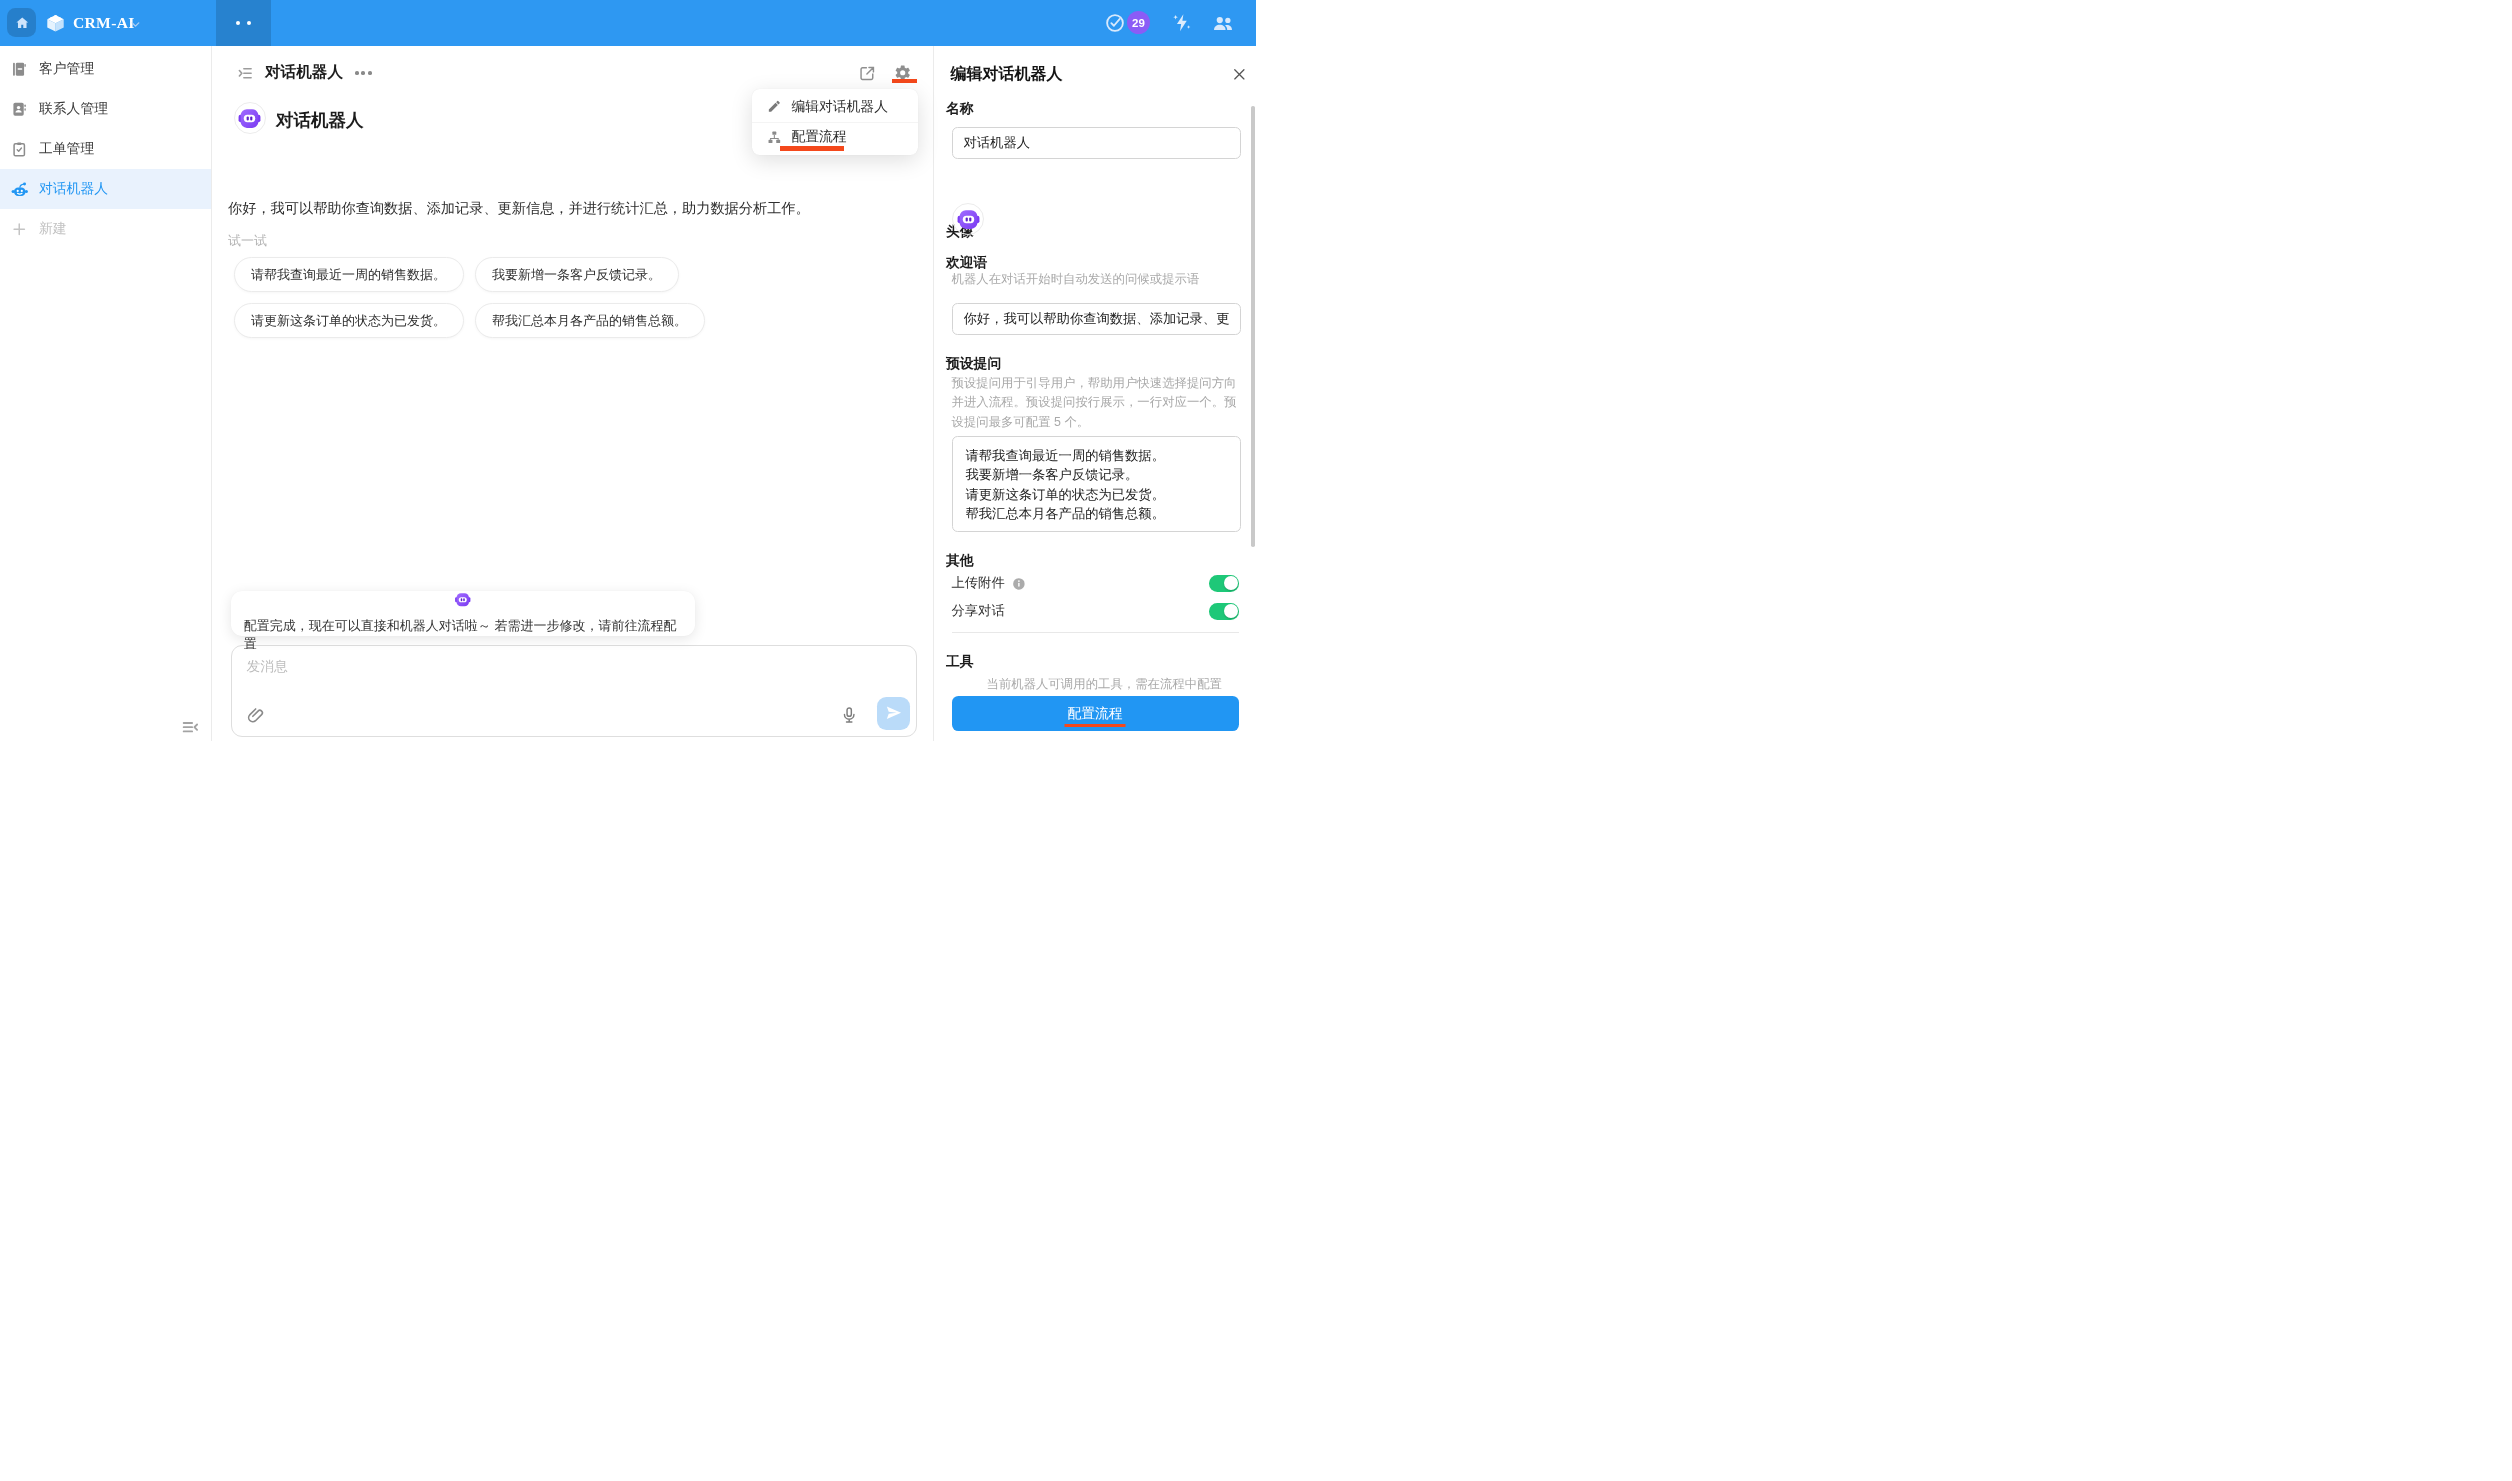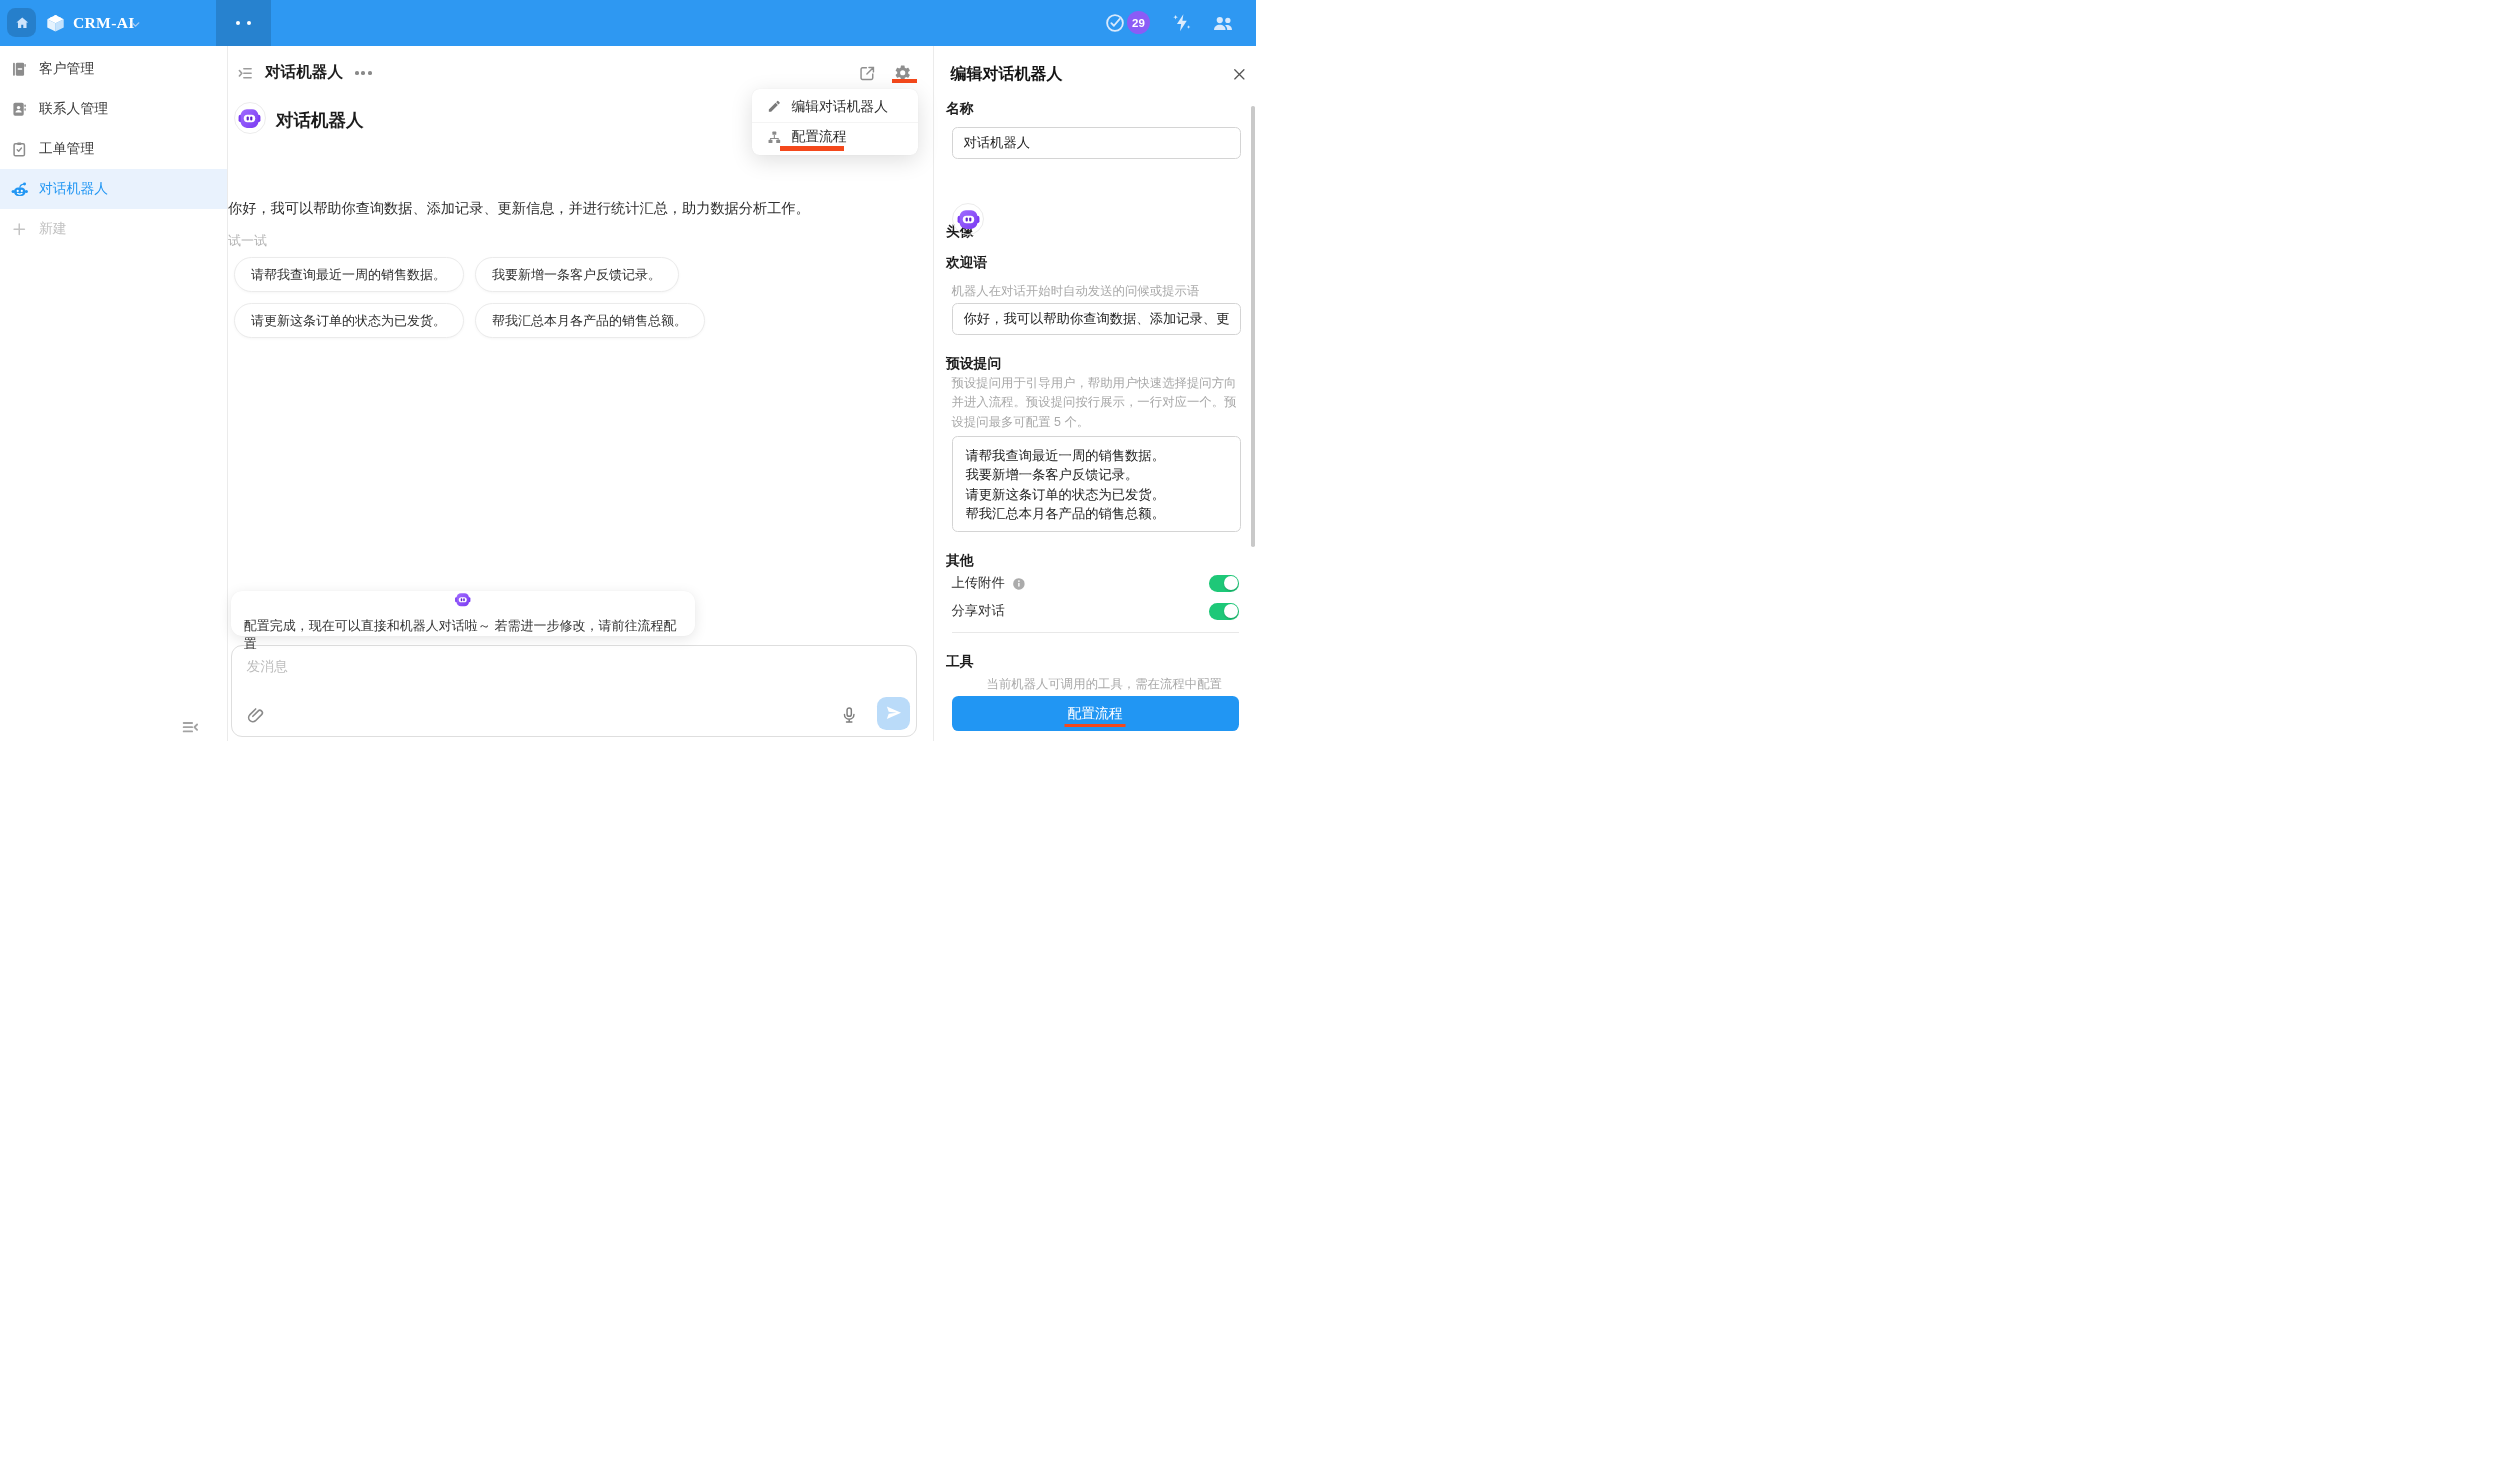--- a/index.html
+++ b/index.html
@@ -16,21 +16,21 @@
   .ws-chevron { position:absolute; left:129px; top:17.5px; width:13px; height:13px; }
   .top-tab { position:absolute; left:216px; top:0; width:55px; height:46px; background:rgba(0,0,0,.14);
              display:flex; align-items:center; justify-content:center; gap:6.4px; cursor:pointer; }
   .top-tab i { width:4.6px; height:4.6px; border-radius:50%; background:#fff; }
   .top-act { position:absolute; top:12px; width:22px; height:22px; cursor:pointer; }
   .badge { position:absolute; left:1127px; top:11px; min-width:23px; height:23px; border-radius:12px;
            background:#8b5cf6; color:#fff; font-size:11.5px; font-weight:bold;
            display:flex; align-items:center; justify-content:center; padding:0 3.7px; }
 
   
-  .sidebar { position:absolute; left:0; top:46px; width:228px; bottom:0; background:#fff;
+  .sidebar { position:absolute; left:0; top:46px; width:212px; bottom:0; background:#fff;
              border-right:0.9px solid #ebebeb; padding-top:2.8px; z-index:2; }
   .nav-item { position:relative; height:40px; display:flex; align-items:center; cursor:pointer; }
   .nav-item .ic { position:absolute; left:11px; width:16.5px; height:16.5px; }
   .nav-item .lbl { position:absolute; left:39px; font-size:13.8px; color:#3c3c3c; }
   .nav-item.active { background:#e9f2fd; }
   .nav-item.active .lbl { color:#2196f3; }
   .nav-item.new .lbl { color:#c2c2c2; }
   .collapse-btn { position:absolute; left:181px; bottom:4.6px; width:18.4px; height:18.4px; cursor:pointer; }
 
   
@@ -363,21 +363,21 @@
         <rect x="3" y="17" width="8" height="14" rx="3.5" fill="#7b3bf2"></rect>
         <rect x="37" y="17" width="8" height="14" rx="3.5" fill="#7b3bf2"></rect>
         <rect x="7" y="6" width="34" height="36" rx="12" fill="url(#botg)"></rect>
         <rect x="13" y="17" width="22" height="14" rx="7" fill="#fff"></rect>
         <rect x="18.5" y="20" width="4.2" height="8" rx="2.1" fill="#5b21c9"></rect>
         <rect x="25.3" y="20" width="4.2" height="8" rx="2.1" fill="#5b21c9"></rect>
       </svg>
     </div>
 
     <div class="f-label" style="top:208px;">欢迎语</div>
-    <div class="f-hint" style="top:236px;">机器人在对话开始时自动发送的问候或提示语</div>
+    <div class="f-hint" style="top:224px;">机器人在对话开始时自动发送的问候或提示语</div>
     <input class="f-input" style="top: 257px;" value="你好，我可以帮助你查询数据、添加记录、更新信息，并进行统计汇总，助力数据分析工作。">
 
     <div class="f-label" style="top:309px;">预设提问</div>
     <div class="f-hint" style="top:328px;">预设提问用于引导用户，帮助用户快速选择提问方向并进入流程。预设提问按行展示，一行对应一个。预设提问最多可配置 5 个。</div>
     <textarea class="preset-box" style="">请帮我查询最近一周的销售数据。
 我要新增一条客户反馈记录。
 请更新这条订单的状态为已发货。
 帮我汇总本月各产品的销售总额。</textarea>
 
     <div class="f-label" style="top:506px;">其他</div>

